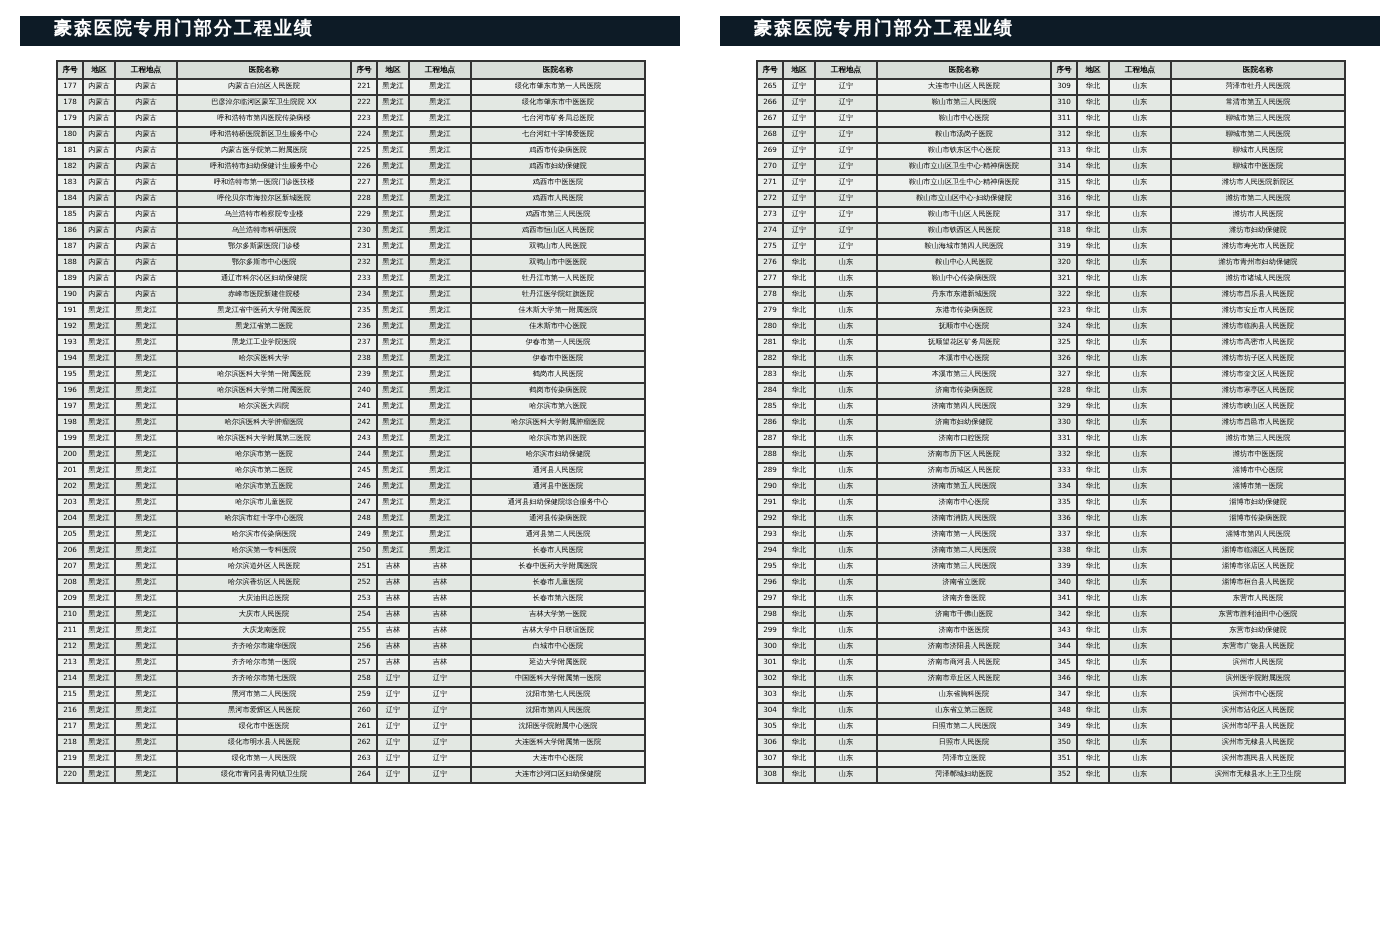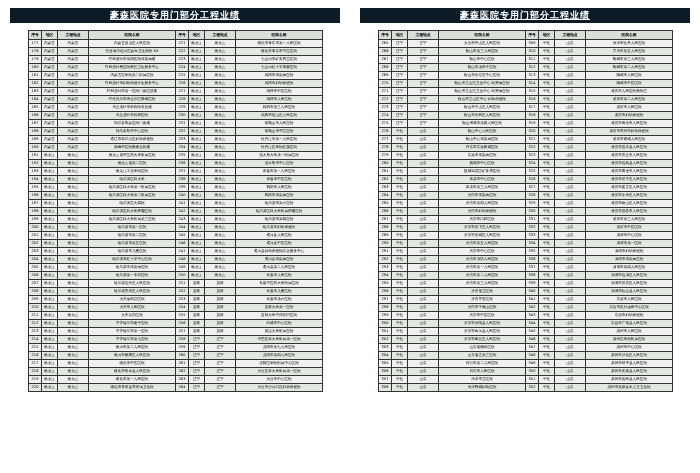--- a/index.html
+++ b/index.html
@@ -31,30 +31,28 @@
     background:#ffffff;
   }
   .band-inner{
     position:absolute;
     left:10px;right:10px;top:8px;
     height:15px;
     background:#0d1b26;
   }
   .band-title{
     position:absolute;
-    left:0;right:0;top:0;
+    left:17px;right:0;top:0;
     height:15px;
     line-height:15px;
-    text-align:center;
     color:#ffffff;
     font-size:9px;
     font-weight:bold;
     letter-spacing:1px;
     white-space:nowrap;
-    text-decoration:underline;
   }
   .tablewrap{
     position:absolute;
     left:28px;top:30px;
     width:294px;
     height:437px;
   }
   table.grid{
     border-collapse:collapse;
     width:294px;

